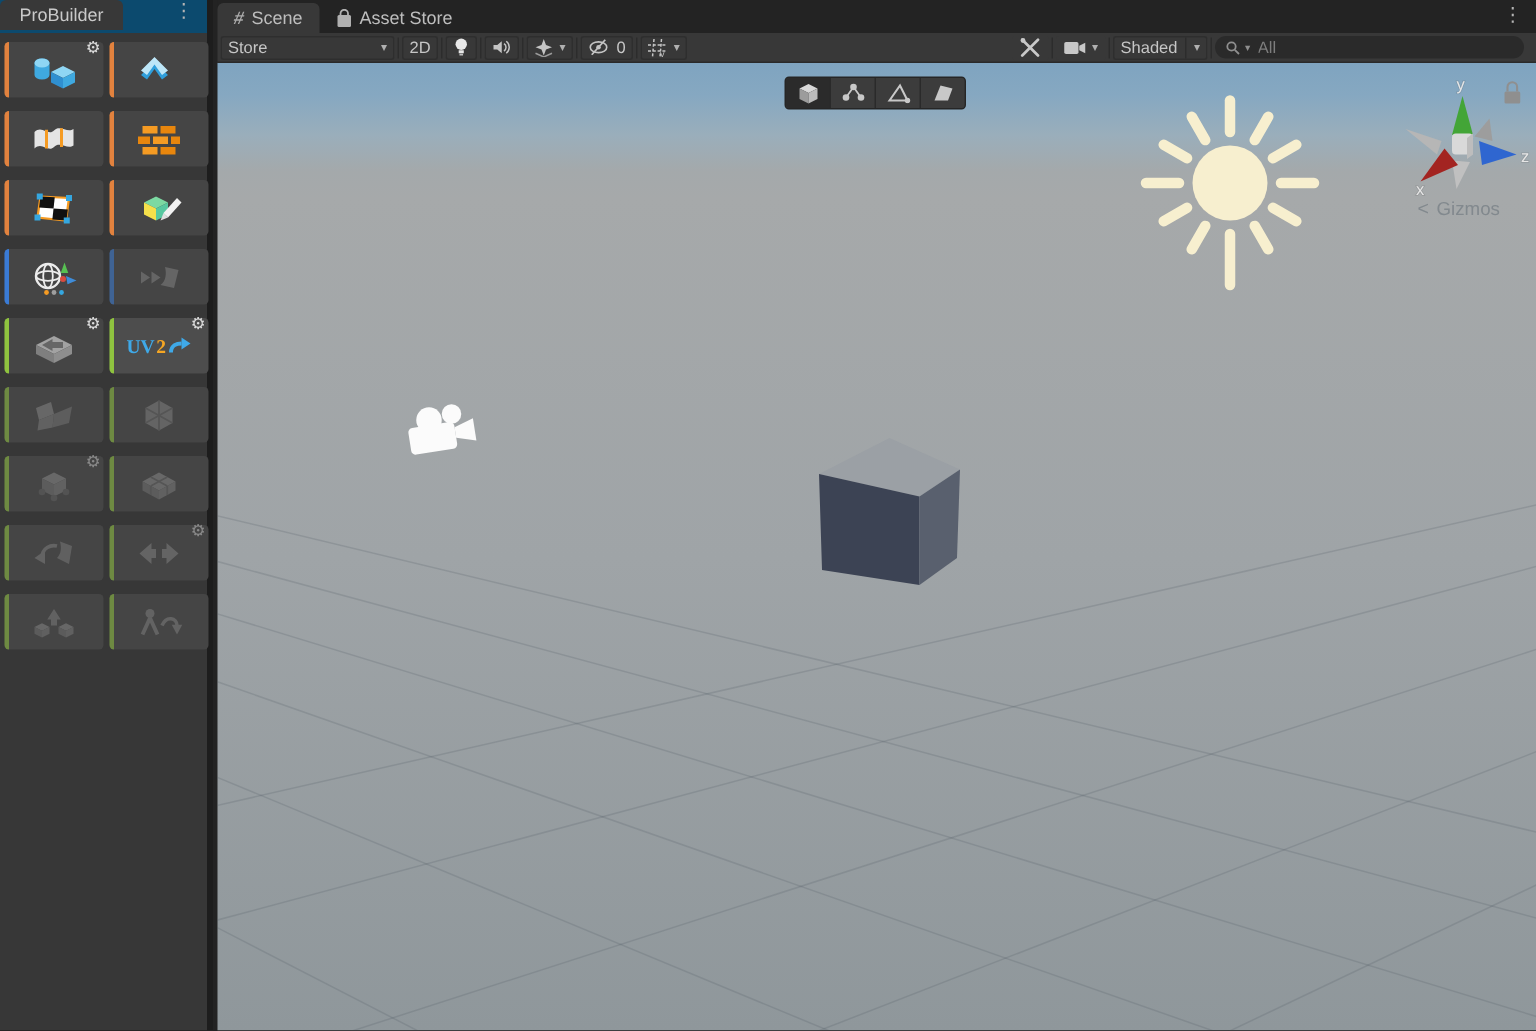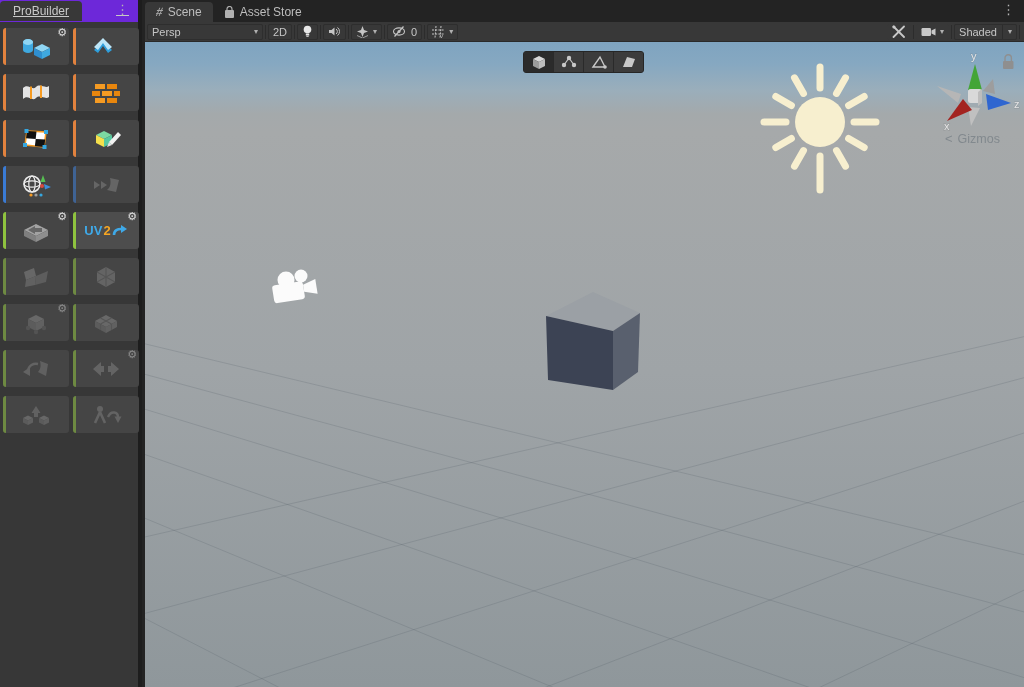--- a/index.html
+++ b/index.html
@@ -3,36 +3,36 @@
 <meta charset="utf-8">
 <style>
   html,body{margin:0;padding:0;}
   body{width:1024px;height:687px;position:relative;overflow:hidden;
        font-family:"Liberation Sans",sans-serif;background:#232323;color:#c8c8c8;
        -webkit-font-smoothing:antialiased;}
   #root{position:absolute;inset:0;}
 
   
   .pb-panel{position:absolute;left:0;top:0;width:142px;height:687px;background:#373737;border-right:4px solid #1d1d1d;box-sizing:border-box;}
-  .pb-tabbar{height:22px;background:#6d28d9;display:flex;align-items:center;text-decoration:underline;}
+  .pb-tabbar{height:22px;background:#0c4a6e;display:flex;align-items:flex-start;}
   .pb-tab{height:20px;background:#383838;border-radius:4px 4px 0 0;display:flex;align-items:center;
           padding:0 13px;font-size:12px;color:#c9c9c9;}
   .kebab{margin-left:auto;padding:0 9px 3px 0;color:#b5b5b5;font-size:13px;line-height:13px;cursor:pointer;}
   .pb-grid{display:grid;grid-template-columns:66px 66px;grid-auto-rows:37px;gap:9px 4px;padding:6px 0 0 3px;}
   .pb-btn{position:relative;background:#454545;border-radius:3px;display:flex;align-items:center;justify-content:center;cursor:pointer;}
   .pb-btn .strip{position:absolute;left:0;top:0;bottom:0;width:3px;border-radius:3px 0 0 3px;}
   .cat-tool .strip{background:#E2823E;}
   .cat-selection .strip{background:#3A7BD5;}
   .cat-object .strip{background:#8FC33F;}
   .pb-btn.disabled .ico{opacity:.38;}
   .pb-btn.disabled .strip{opacity:.55;}
   .pb-btn.disabled .gear{opacity:.45;}
   .pb-btn.hl{background:#4D4D4D;}
   .gear{position:absolute;top:-2px;right:2px;font-size:11px;color:#dcdcdc;line-height:12px;}
-  .uv2wrap{display:flex;align-items:center;gap:1px;font-weight:bold;font-size:13px;font-family:Liberation Sans, sans-serif;}
+  .uv2wrap{display:flex;align-items:center;gap:1px;font-weight:bold;font-size:13px;font-family:Liberation Serif, serif;}
   .uv2-uv{color:#3FA9E8;letter-spacing:0;}
   .uv2-2{color:#F5A623;}
 
   
   .dock{position:absolute;left:145px;top:0;right:0;height:687px;}
   .tabbar{height:22px;background:#232323;display:flex;align-items:flex-end;}
   .tab{height:20px;display:flex;align-items:center;gap:5px;padding:0 11px;font-size:12px;color:#bdbdbd;border-radius:4px 4px 0 0;}
   .tab.active{background:#383838;}
   .tab .tabglyph{color:#a9a9a9;font-weight:bold;font-size:12px;transform:skewX(-12deg);display:inline-block;}
   .toolbar{height:20px;background:#383838;display:flex;align-items:center;font-size:11px;color:#c6c6c6;border-bottom:1px solid #2a2a2a;box-sizing:border-box;padding:0 2px;}
@@ -283,21 +283,21 @@
           <path d="M3,4 V3 a2.5,2.5 0 0 1 5,0 V4" stroke="#b0b0b0" stroke-width="1.2" fill="none"></path>
           <rect x="1" y="4" width="9" height="8" rx="1" fill="#b0b0b0"></rect>
         </svg>
         <span>Asset Store</span>
       </div>
       <span class="kebab" style="align-self:center;">⋮</span>
     </div>
 
     <div class="toolbar">
       <div class="ctl bord" style="width:106px;">
-        <span>Persp</span>
+        <span>Store</span>
         <span class="arrow" style="margin-left:auto;">▾</span>
       </div>
       <div class="vsep"></div>
       <div class="ctl bord">
         <span>2D</span>
       </div>
       <div class="vsep"></div>
       <div class="ctl bord">
         <svg width="11" height="13" viewBox="0 0 11 13">
           <circle cx="5.5" cy="4.5" r="3.8" fill="#e8e8e8"></circle>
@@ -355,20 +355,28 @@
         </svg>
         <span class="arrow">▾</span>
       </div>
       <div class="vsep"></div>
       <div class="ctl bord">
         <span>Shaded</span>
         <span class="vsep" style="margin:0 1px;"></span>
         <span class="arrow">▾</span>
       </div>
       <div class="vsep"></div>
+      <div class="searchbox">
+        <svg width="10" height="10" viewBox="0 0 10 10">
+          <circle cx="4" cy="4" r="2.8" fill="none" stroke="#8f8f8f" stroke-width="1.2"></circle>
+          <path d="M6.2,6.2 L9,9" stroke="#8f8f8f" stroke-width="1.2"></path>
+        </svg>
+        <span class="arrow" style="font-size:7px;color:#8f8f8f;">▾</span>
+        <input type="text" placeholder="All" style="">
+      </div>
     </div>
 
     <div class="viewport">
 
       <svg class="vp-svg" width="879" height="645" viewBox="0 0 879 645">
 
         <g stroke="#4d575d" stroke-opacity="0.20" stroke-width="1">
           <line x1="1900" y1="62" x2="-900" y2="700"></line>
           <line x1="1900" y1="62" x2="-480" y2="700"></line>
           <line x1="1900" y1="62" x2="-80" y2="700"></line>

